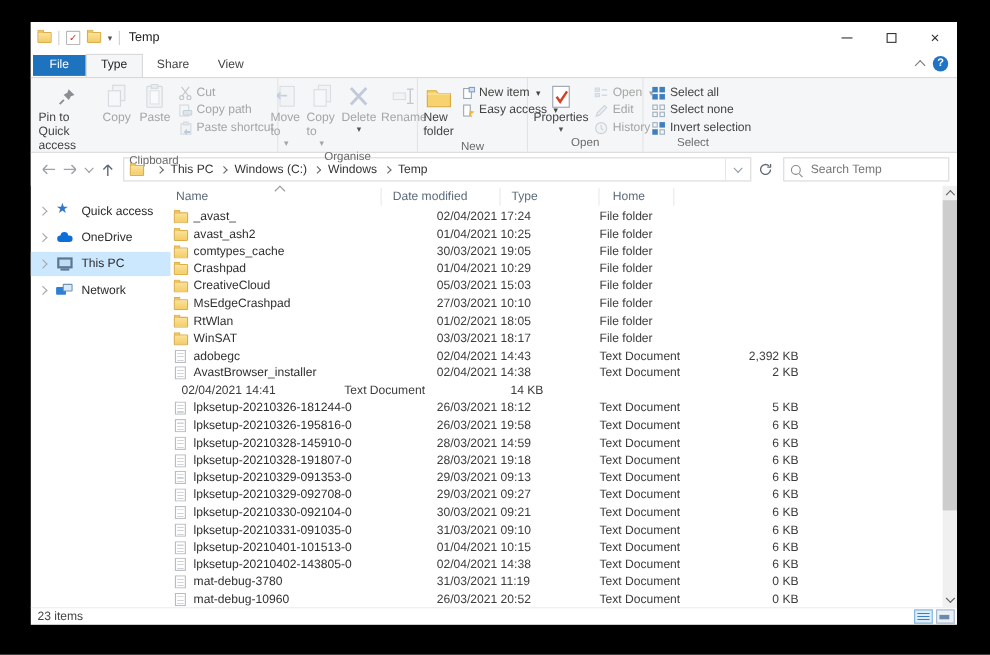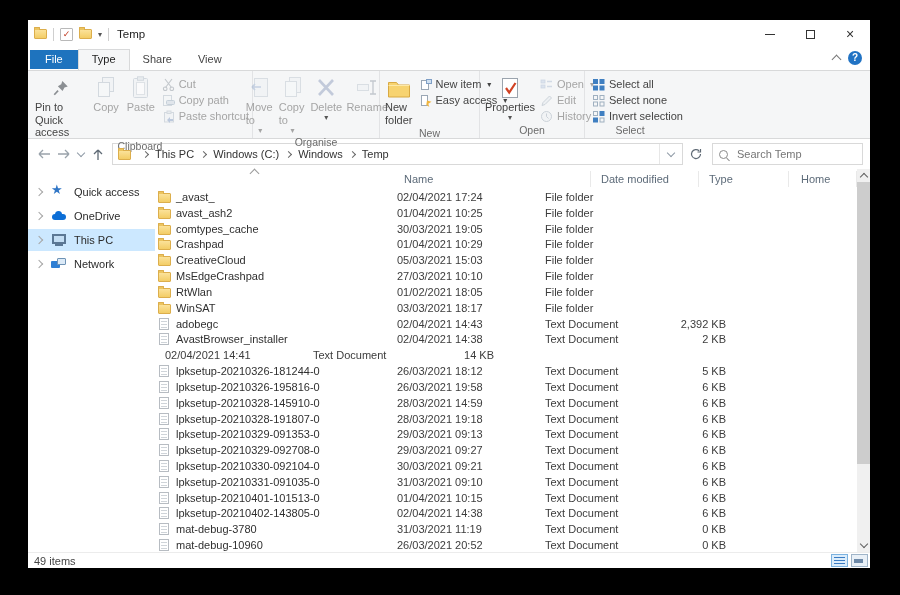--- a/index.html
+++ b/index.html
@@ -79,21 +79,21 @@
   .sicon{width:17px;height:14px;position:relative;margin-right:6px;flex:none;}
   .sicon.star::before{content:"★";position:absolute;left:0;top:-2px;font-size:13px;line-height:14px;color:#3076c6;}
   .sicon.cloud::before{content:"";position:absolute;left:1px;top:5px;width:14px;height:6px;background:#0c6ed6;border-radius:4px;}
   .sicon.cloud::after{content:"";position:absolute;left:4px;top:2px;width:7px;height:7px;background:#0c6ed6;border-radius:50%;}
   .sicon.pc::before{content:"";position:absolute;left:1px;top:1px;width:14px;height:10px;border:2px solid #5b7globe;border:2px solid #5b7794;background:#c3ddf3;box-sizing:border-box;}
   .sicon.pc::after{content:"";position:absolute;left:4px;top:11px;width:8px;height:2px;background:#5b7794;}
   .sicon.net::before{content:"";position:absolute;left:0;top:4px;width:9px;height:7px;background:#2f7fd4;border-radius:1px;}
   .sicon.net::after{content:"";position:absolute;left:6px;top:1px;width:9px;height:7px;border:1.3px solid #6f93b5;background:#dceaf7;box-sizing:border-box;border-radius:1px;}
 
   .filelist{flex:1;display:flex;flex-direction:column;min-width:0;position:relative;}
-  .lheader{height:20px;display:flex;align-items:center;flex:none;color:#5d6b79;position:relative;justify-content:flex-end;}
+  .lheader{height:20px;display:flex;align-items:center;flex:none;color:#5d6b79;position:relative;}
   .hcell{box-sizing:border-box;border-right:1px solid #e9e9e9;height:16px;line-height:16px;flex:none;}
   .h-name{width:192px;padding-left:5px;}
   .h-date{width:108px;padding-left:10px;}
   .h-type{width:90px;padding-left:10px;}
   .h-size{width:68px;padding-left:12px;}
   .sort-chev{position:absolute;left:96px;top:1px;width:6px;height:6px;border-left:1.2px solid #9a9a9a;border-top:1.2px solid #9a9a9a;transform:rotate(45deg);}
   .rows{flex:1;overflow:hidden;}
   .row{height:15.83px;display:flex;align-items:center;color:#2f2f2f;gap:40px;}
   .cell{flex:none;box-sizing:border-box;white-space:nowrap;overflow:hidden;}
   .c-name{width:192px;display:flex;align-items:center;padding-left:3px;}
@@ -729,20 +729,20 @@
           <span class="sarr-up"></span>
         </div>
       <div class="sthumb"></div>
       <div class="sarrow down">
           <span class="sarr-down"></span>
         </div>
     </div>
   </div>
 
   <div class="statusbar">
-    <span>49 items</span>
+    <span>23 items</span>
     <div class="status-views">
       <span class="view-btn view-details"></span>
       <span class="view-btn view-thumbs"></span>
     </div>
   </div>
 
 </div>
 
 </body></html>

